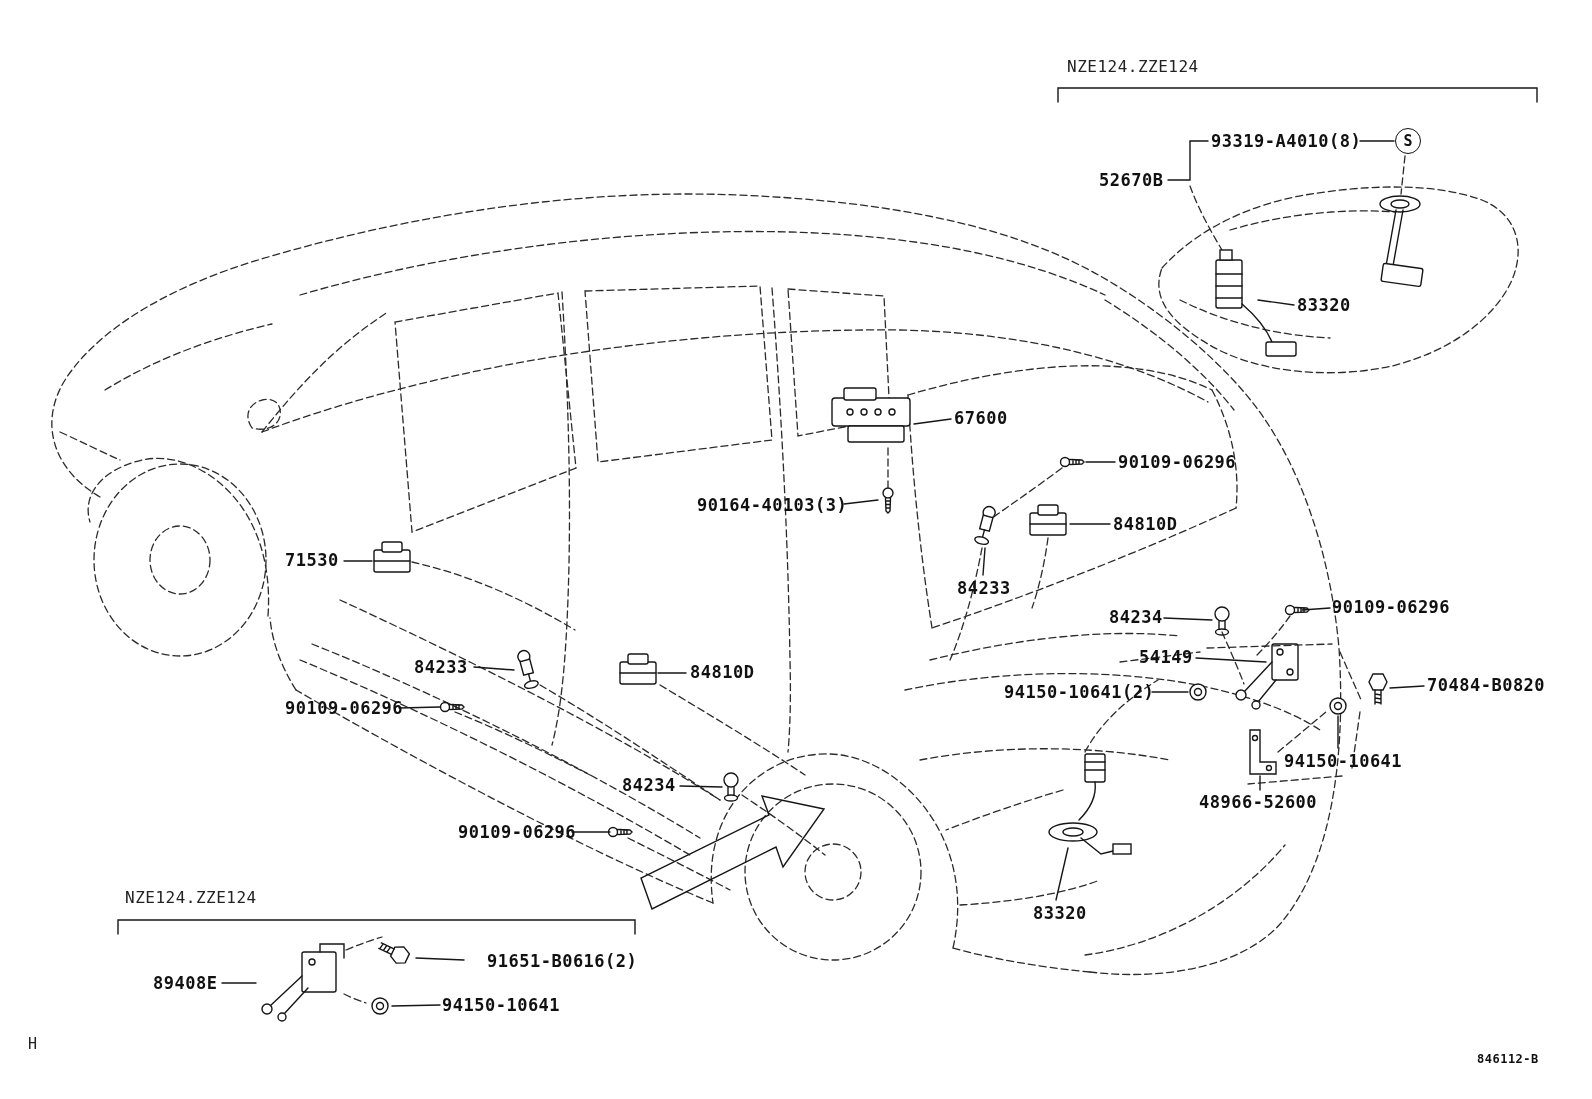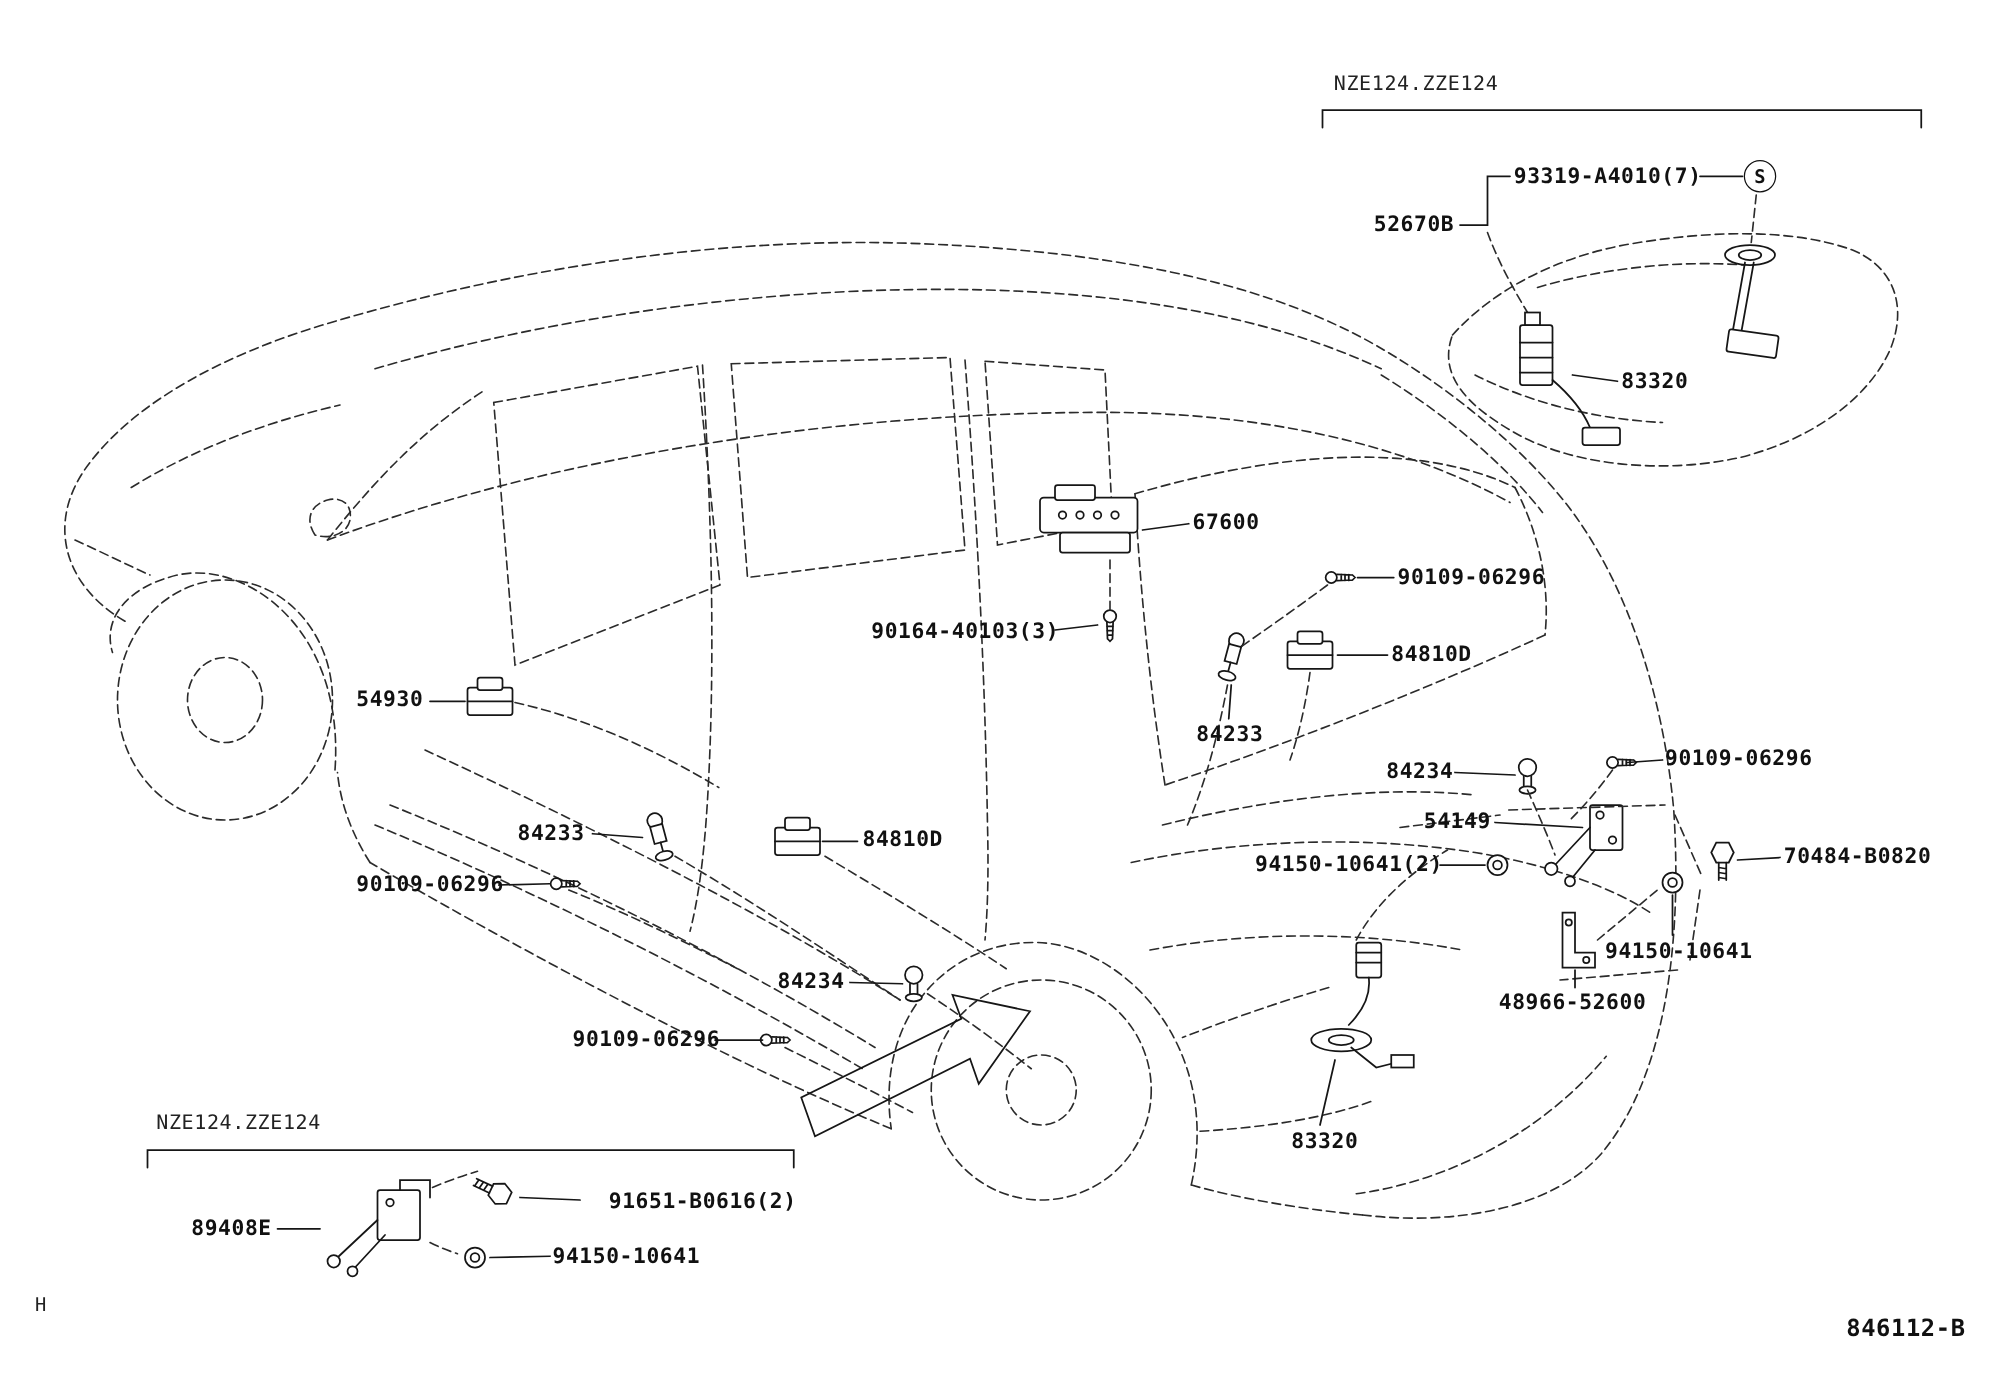--- a/index.html
+++ b/index.html
@@ -19,21 +19,21 @@
   }
   .hdr{
     position:absolute;
     font-size:16px;font-weight:normal;color:#222;
     letter-spacing:.5px;white-space:nowrap;
   }
   .corner{
     position:absolute;font-size:15px;color:#222;font-weight:normal;
   }
   .dwgno{
-    position:absolute;font-size:19px;color:#111;font-weight:bold;letter-spacing:.5px;
+    position:absolute;font-size:12px;color:#111;font-weight:bold;letter-spacing:.5px;
   }
   .scircle{
     position:absolute;width:26px;height:26px;border:1.6px solid #111;border-radius:50%;
     display:flex;align-items:center;justify-content:center;
     font-size:15px;font-weight:bold;color:#111;background:#fff;box-sizing:border-box;
   }
   
   .d{fill:none;stroke:#2b2b2b;stroke-width:1.3;stroke-dasharray:7 4;stroke-linecap:round;}
   .s{fill:none;stroke:#161616;stroke-width:1.4;stroke-linecap:round;}
   .p{fill:#ffffff;stroke:#161616;stroke-width:1.4;}
@@ -305,29 +305,29 @@
   </g>
 
   <g>
     <path class="s" d="M 824,809 L 762,796 L 769,815 L 641,878 L 652,909 L 776,847 L 783,867 Z"></path>
   </g>
 </svg>
 
 <div class="hdr" style="left:1067px;top:57px">NZE124.ZZE124</div>
 <div class="hdr" style="left:125px;top:888px">NZE124.ZZE124</div>
 
-<div class="lbl" style="left:1211px;top:132px">93319-A4010(7)</div>
+<div class="lbl" style="left:1211px;top:132px">93319-A4010(8)</div>
 <div class="lbl" style="left:1099px;top:171px">52670B</div>
 <div class="lbl" style="left:1297px;top:296px">83320</div>
 <div class="lbl" style="left:954px;top:409px">67600</div>
 <div class="lbl" style="left:1118px;top:453px">90109-06296</div>
 <div class="lbl" style="left:697px;top:496px">90164-40103(3)</div>
 <div class="lbl" style="left:1113px;top:515px">84810D</div>
 <div class="lbl" style="left:957px;top:579px">84233</div>
-<div class="lbl" style="left:285px;top:551px">54930</div>
+<div class="lbl" style="left:285px;top:551px">71530</div>
 <div class="lbl" style="left:1109px;top:608px">84234</div>
 <div class="lbl" style="left:1332px;top:598px">90109-06296</div>
 <div class="lbl" style="left:1139px;top:648px">54149</div>
 <div class="lbl" style="left:414px;top:658px">84233</div>
 <div class="lbl" style="left:690px;top:663px">84810D</div>
 <div class="lbl" style="left:1004px;top:683px">94150-10641(2)</div>
 <div class="lbl" style="left:1427px;top:676px">70484-B0820</div>
 <div class="lbl" style="left:285px;top:699px">90109-06296</div>
 <div class="lbl" style="left:1284px;top:752px">94150-10641</div>
 <div class="lbl" style="left:1199px;top:793px">48966-52600</div>

